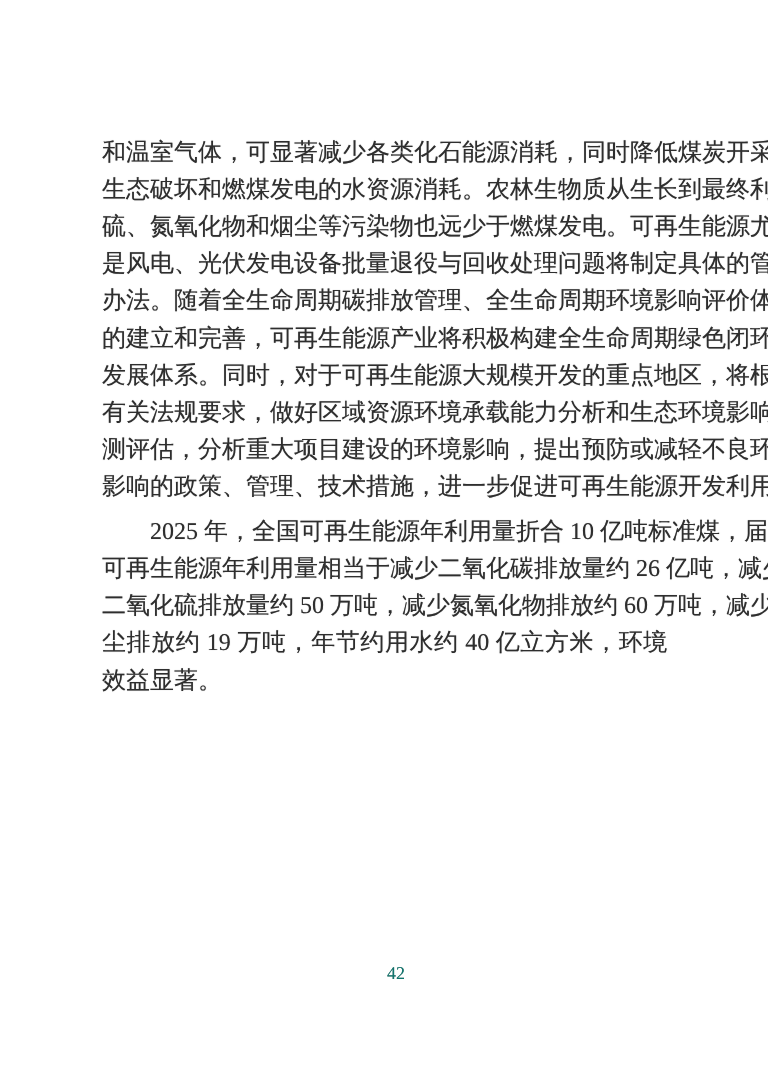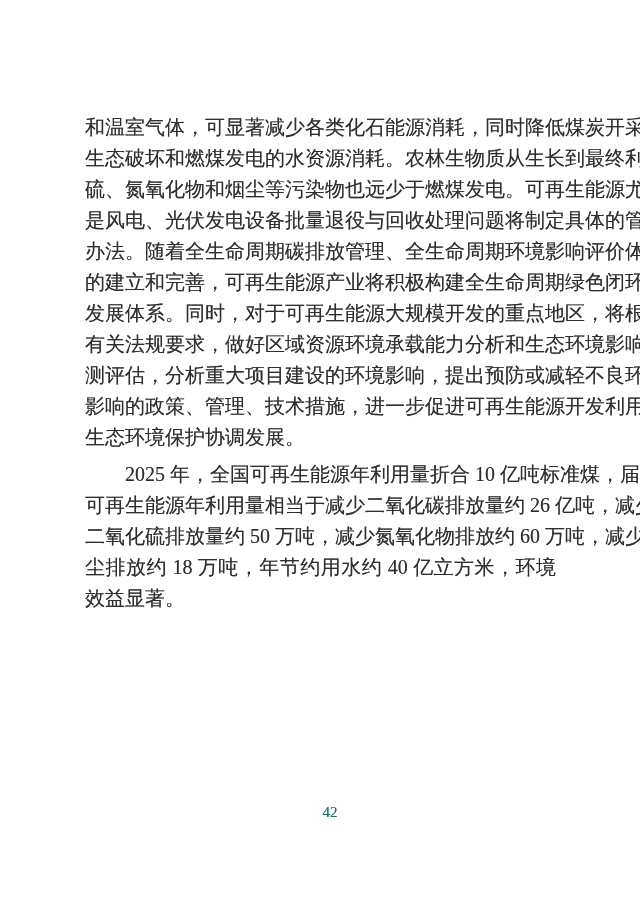--- a/index.html
+++ b/index.html
@@ -62,23 +62,22 @@
         <div class="line">和温室气体，可显著减少各类化石能源消耗，同时降低煤炭开采的</div>
         <div class="line">生态破坏和燃煤发电的水资源消耗。农林生物质从生长到最终利用</div>
         <div class="line">硫、氮氧化物和烟尘等污染物也远少于燃煤发电。可再生能源尤其</div>
         <div class="line">是风电、光伏发电设备批量退役与回收处理问题将制定具体的管理</div>
         <div class="line">办法。随着全生命周期碳排放管理、全生命周期环境影响评价体系</div>
         <div class="line">的建立和完善，可再生能源产业将积极构建全生命周期绿色闭环式</div>
         <div class="line">发展体系。同时，对于可再生能源大规模开发的重点地区，将根据</div>
         <div class="line">有关法规要求，做好区域资源环境承载能力分析和生态环境影响预</div>
         <div class="line">测评估，分析重大项目建设的环境影响，提出预防或减轻不良环境</div>
         <div class="line">影响的政策、管理、技术措施，进一步促进可再生能源开发利用与</div>
-        <div class="line last">生态环境保护协调发展。</div>
       </div>
       <div class="para">
         <div class="line indent">2025 年，全国可再生能源年利用量折合 10 亿吨标准煤，届时</div>
         <div class="line">可再生能源年利用量相当于减少二氧化碳排放量约 26 亿吨，减少</div>
         <div class="line">二氧化硫排放量约 50 万吨，减少氮氧化物排放约 60 万吨，减少烟</div>
-        <div class="line last">尘排放约 18 万吨，年节约用水约 40 亿立方米，环境效益显著。</div>
+        <div class="line last">尘排放约 19 万吨，年节约用水约 40 亿立方米，环境效益显著。</div>
       </div>
     </div>
   <div class="page-number">42</div>
 </div>
 
 </body></html>

